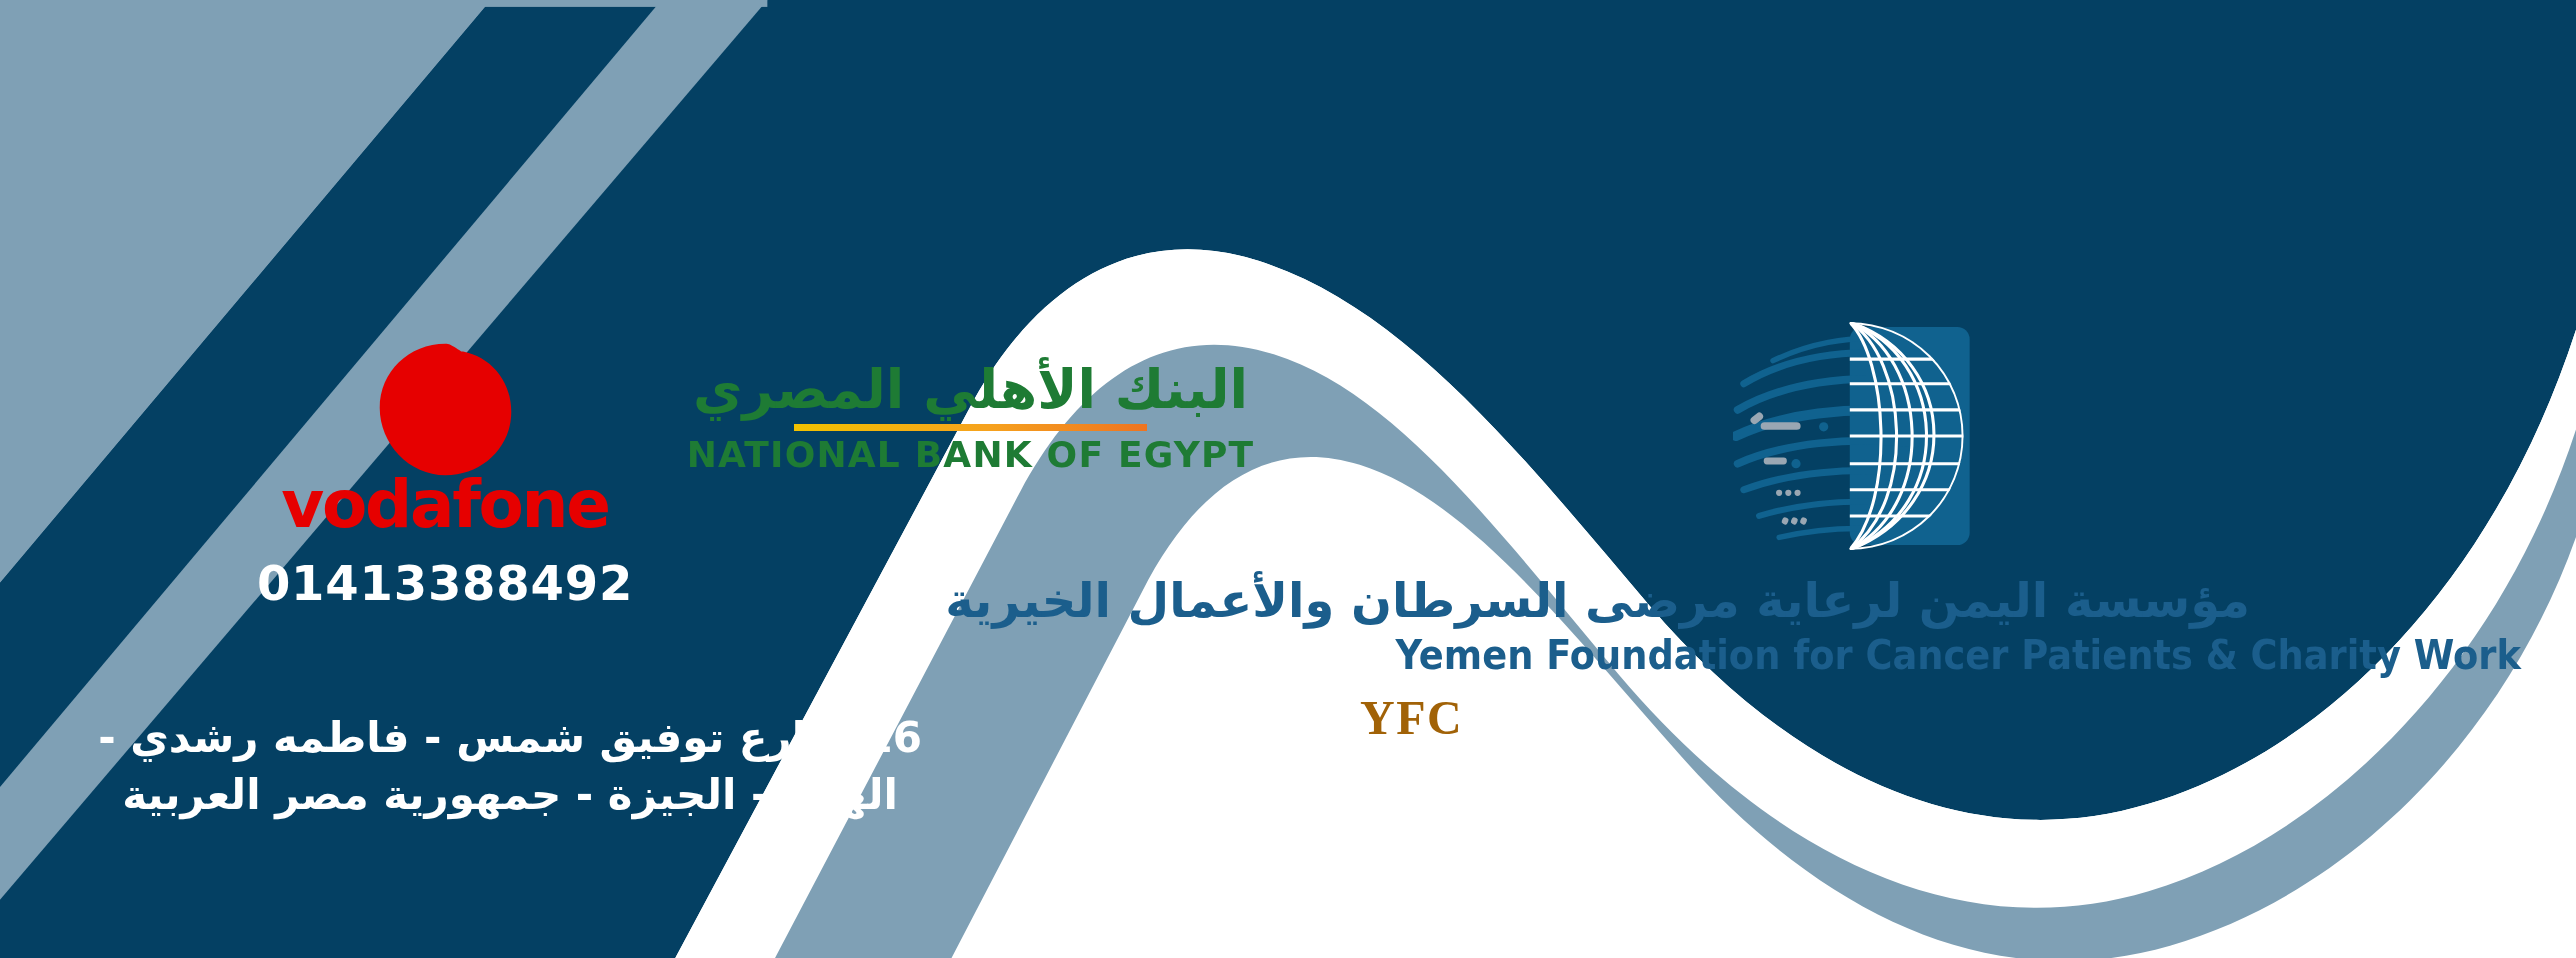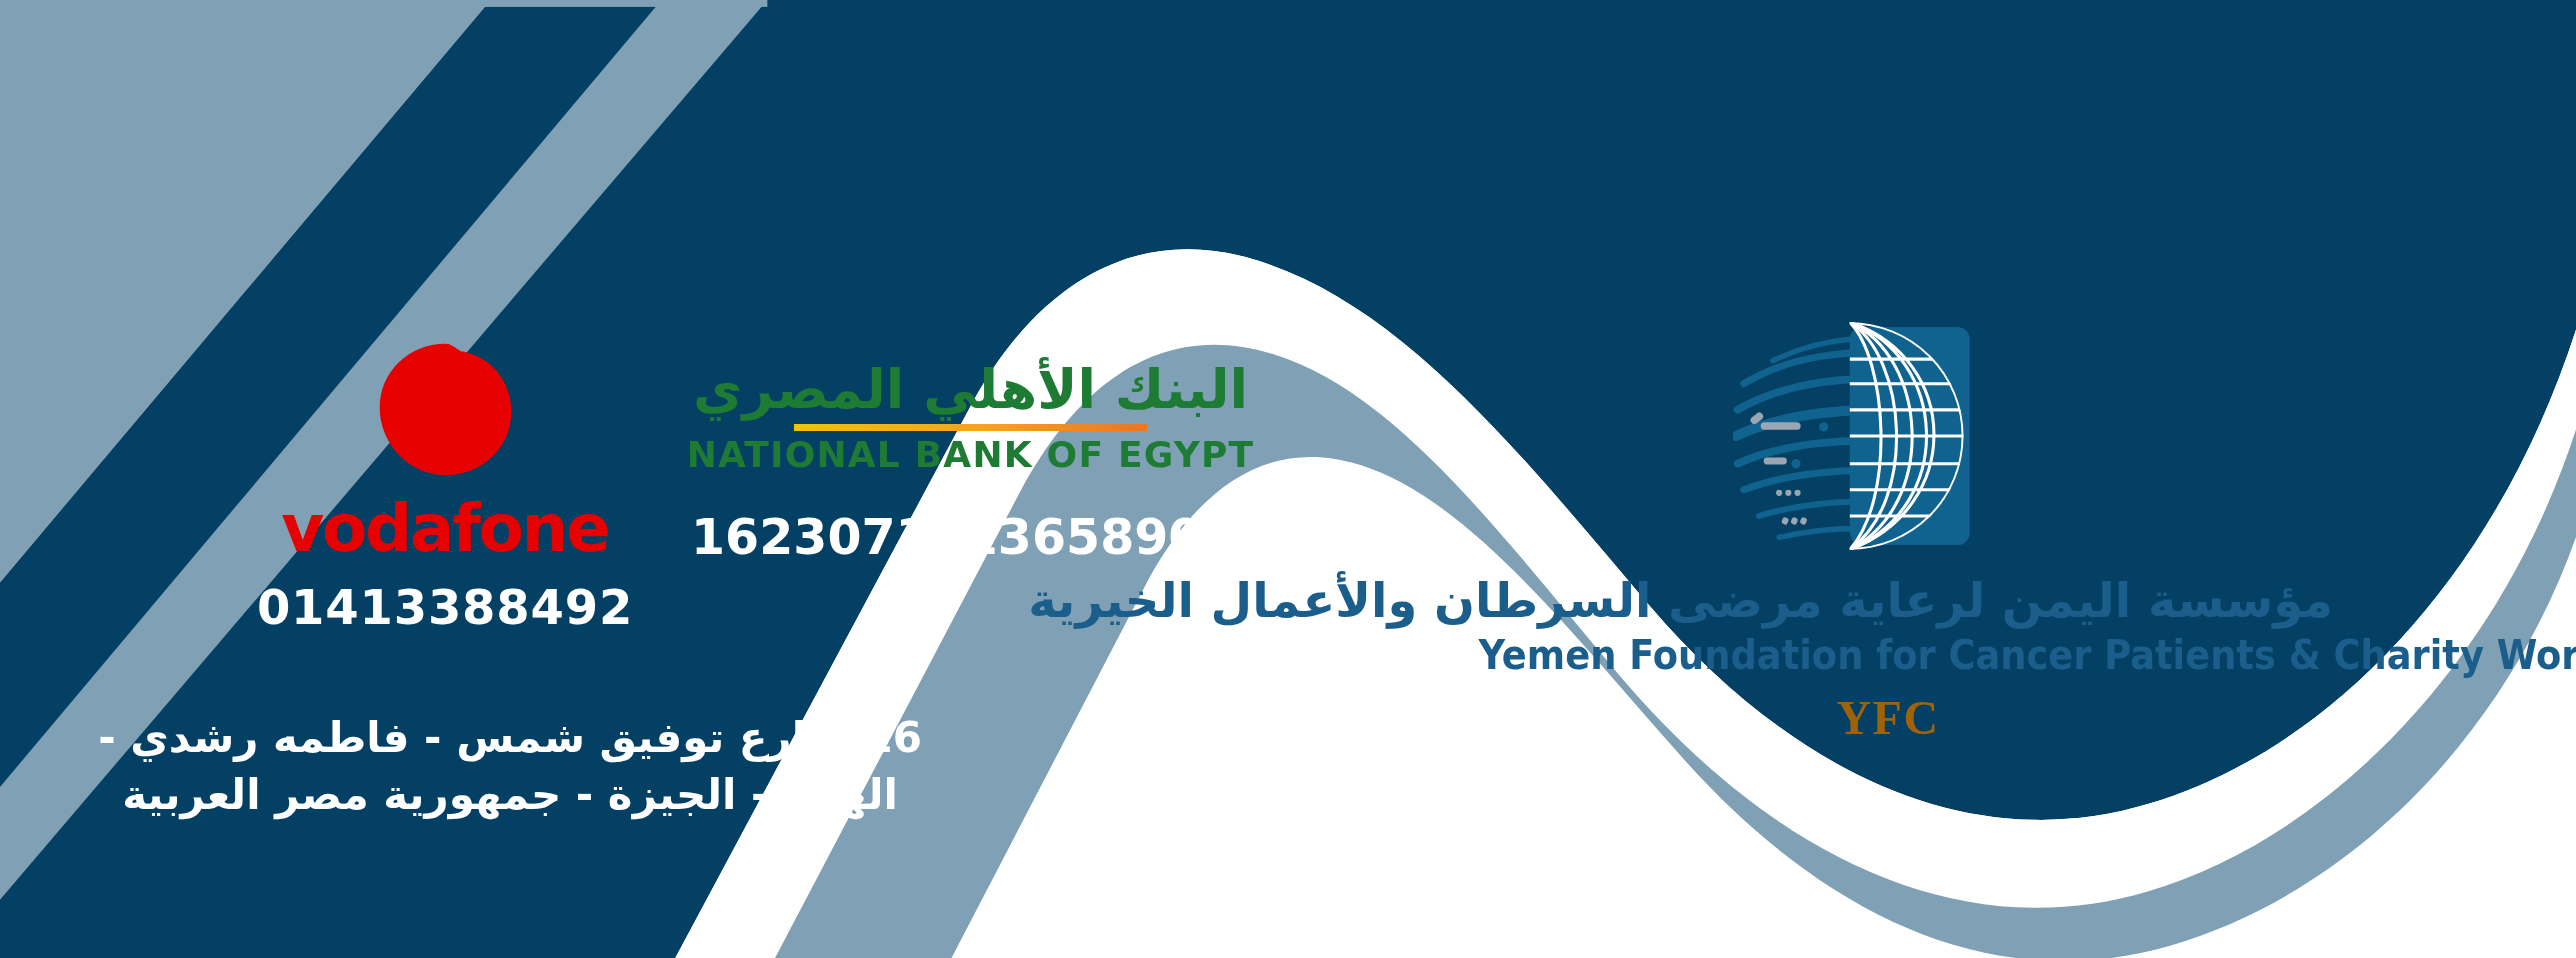--- a/index.html
+++ b/index.html
@@ -13,21 +13,21 @@
     background:#ffffff;
   }
   #bg-svg{position:absolute;left:0;top:0;width:2576px;height:958px;}
 
   
   .donor-block{position:absolute;text-align:center;color:#ffffff;}
 
   #vodafone-block{left:230px;top:338px;width:430px;}
   #nbe-block{left:691px;top:345px;width:583px;}
 
-  .vf-logo-wrap{display:flex;flex-direction:column;align-items:center;gap:24px;}
+  .vf-logo-wrap{display:flex;flex-direction:column;align-items:center;}
   .vf-mark{width:143px;height:143px;display:block;}
   .vf-word{
     font-family:"DejaVu Sans",sans-serif;
     font-weight:700;
     font-size:66px;
     color:#E60000;
     letter-spacing:-2.3px;
     line-height:1;
     margin-top:-9.2px;
   }
@@ -81,24 +81,24 @@
     font-size:42px;
     line-height:1.35;
   }
   #address-block .addr-line{white-space:nowrap;}
 
   
   #logo-mark{position:absolute;left:1733px;top:313px;width:292px;height:246px;}
 
   #foundation-text{
     position:absolute;
-    left:1443px;
+    left:1360px;
     top:574px;
     width:890px;
-    text-align:center;
+    text-align:left;
   }
   #org-name-ar{
     font-family:"DejaVu Sans",sans-serif;
     font-weight:700;
     font-size:48px;
     color:#1B5E8C;
     direction:rtl;
     white-space:nowrap;
     line-height:1.12;
   }
@@ -208,21 +208,20 @@
         <div class="nbe-en">NATIONAL BANK OF EGYPT</div>
       </div>
       <svg class="nbe-mark" viewBox="0 0 100 120" xmlns="http://www.w3.org/2000/svg">
         <path d="M16,6 H84 A10,10 0 0 1 94,16 V104 A10,10 0 0 1 84,114 H78 V100 H82 V20 H18 V100 H22 V114 H16 A10,10 0 0 1 6,104 V16 A10,10 0 0 1 16,6 Z" fill="#2E8B37"></path>
         <path d="M26,28 H74 V46 A24,24 0 0 1 26,46 Z" fill="#F6A21E"></path>
         <rect x="27" y="58" width="13" height="52" rx="2" fill="#F07E1D"></rect>
         <rect x="43.5" y="58" width="13" height="52" rx="2" fill="#F6A21E"></rect>
         <rect x="60" y="58" width="13" height="52" rx="2" fill="#F07E1D"></rect>
       </svg>
     </div>
-    <div class="donor-number">1623071413658900024</div>
   </div>
 
   <div id="address-block">
     <div class="addr-line">16 شارع توفيق شمس  -  فاطمه رشدي  -</div>
     <div class="addr-line">الهرم - الجيزة - جمهورية مصر العربية</div>
   </div>
 
   <svg id="logo-mark" viewBox="0 0 380 320" xmlns="http://www.w3.org/2000/svg">
     <defs>
       <clipPath id="globeHalf">

